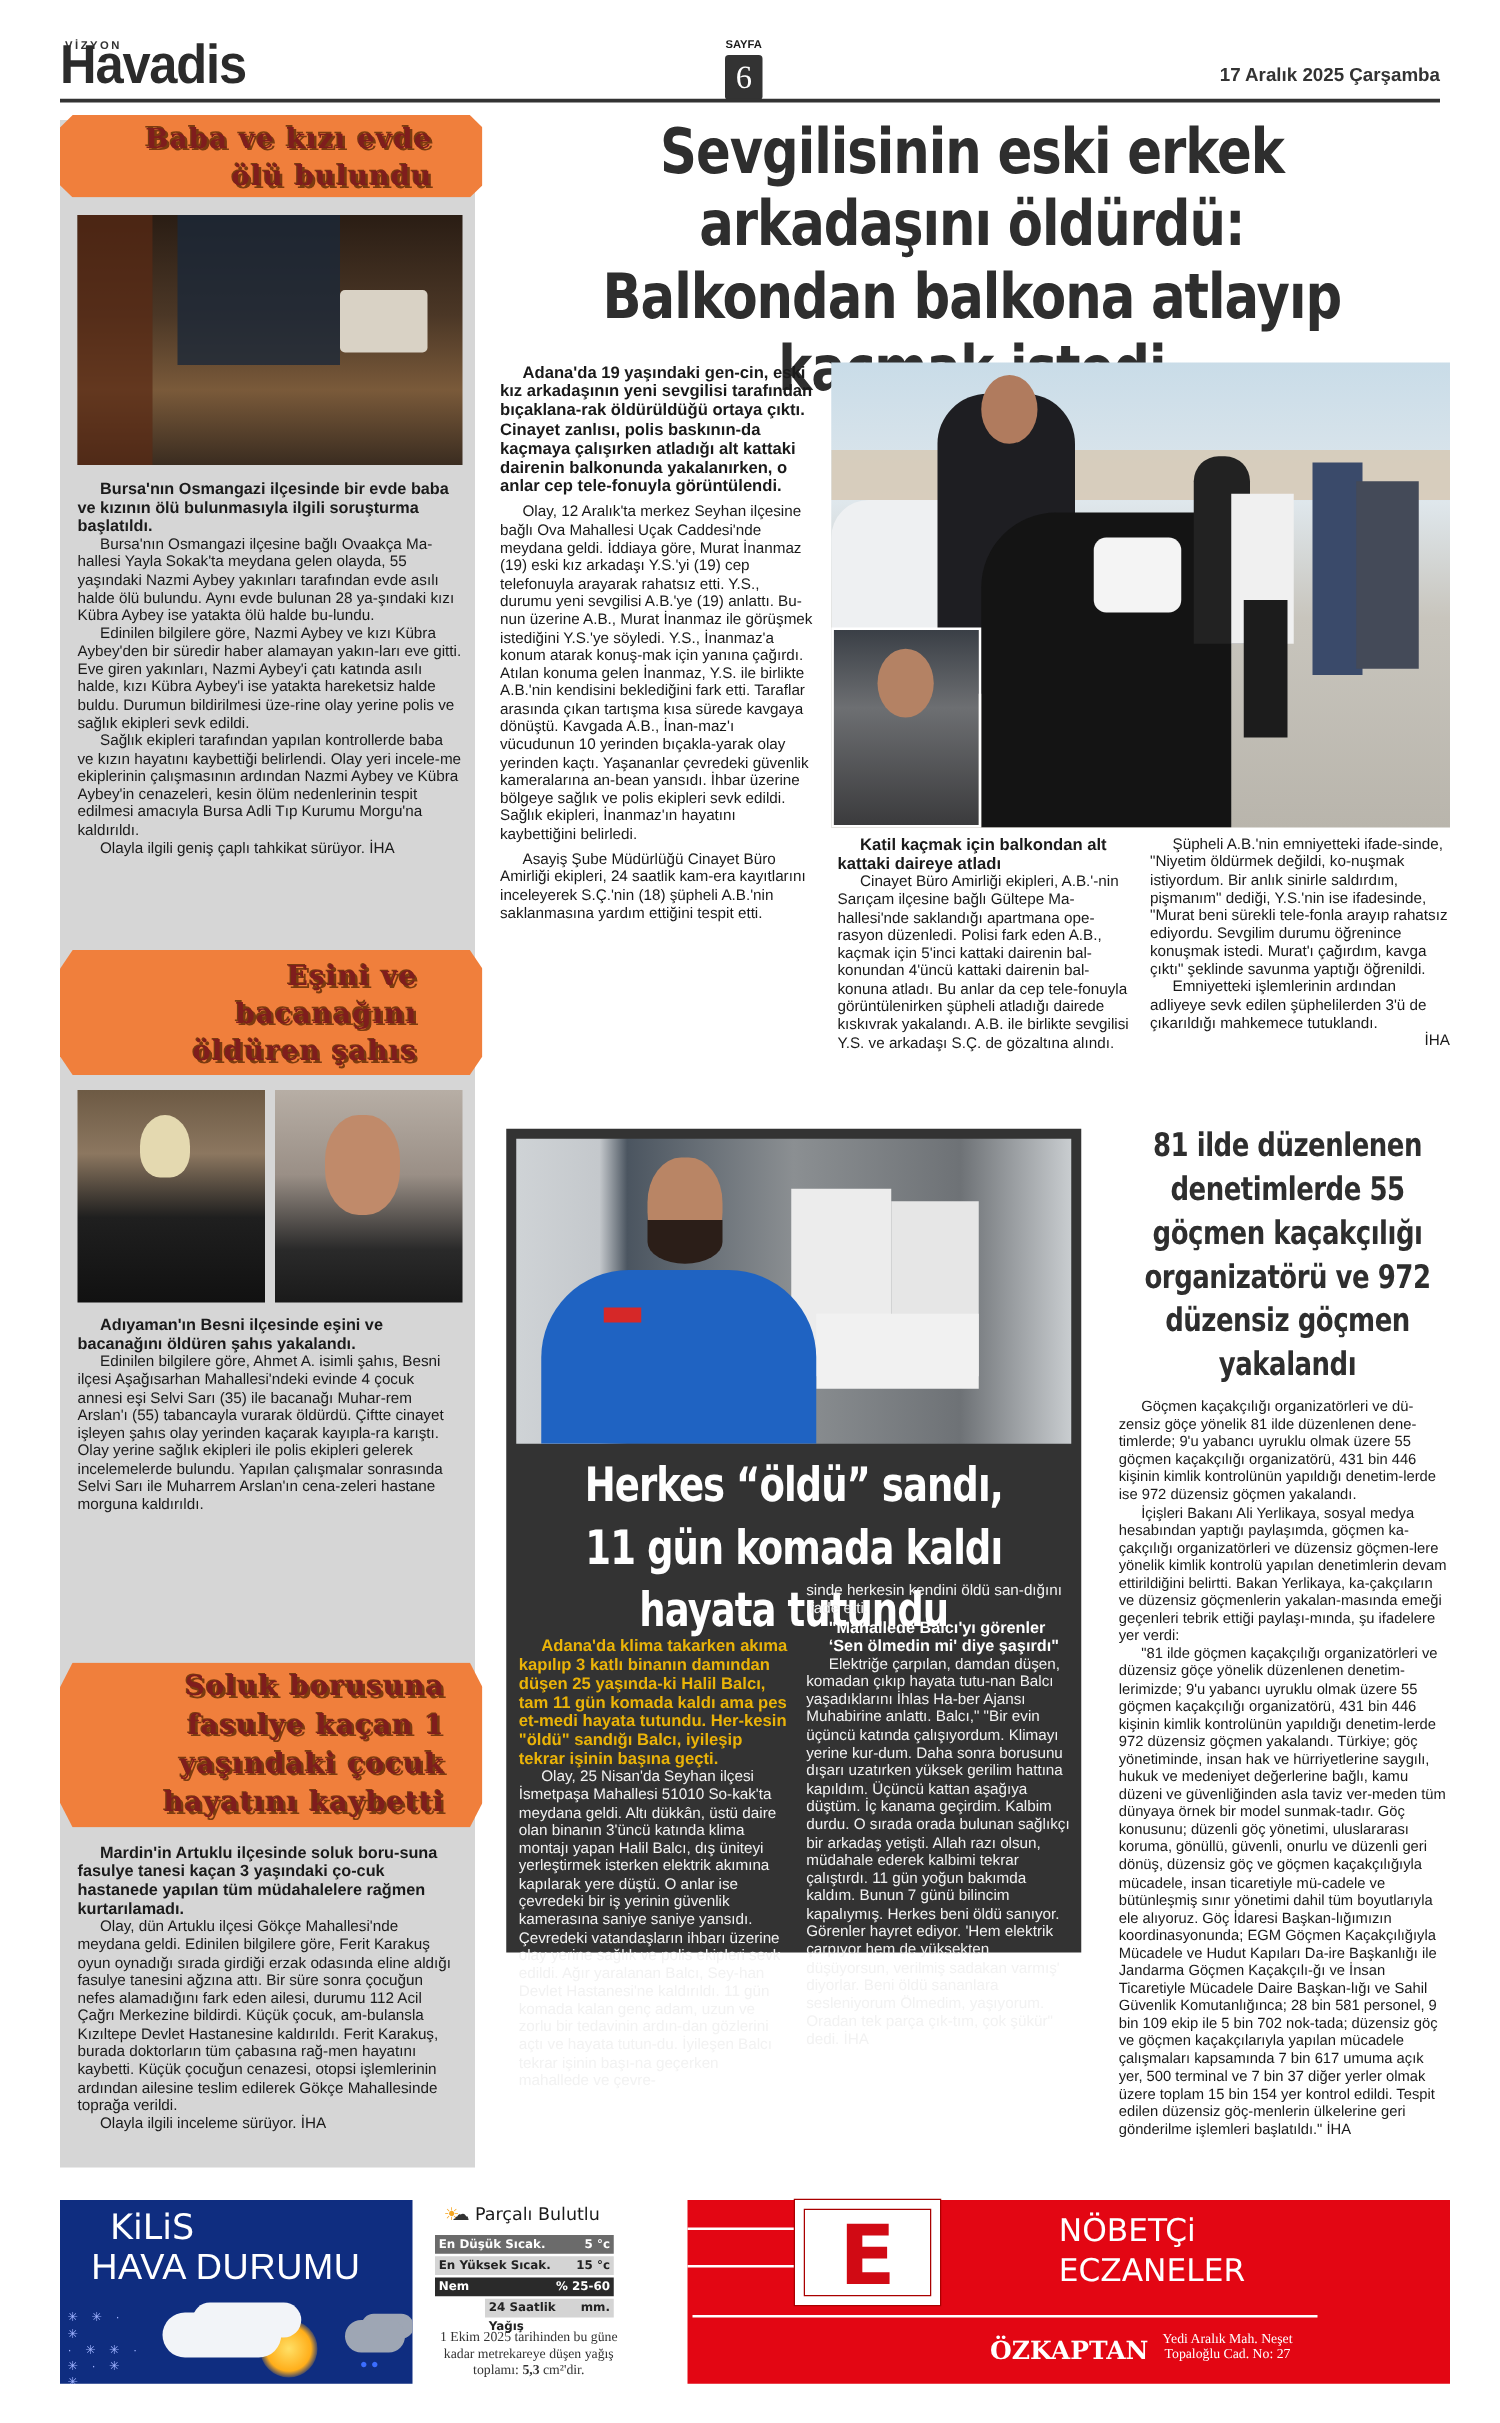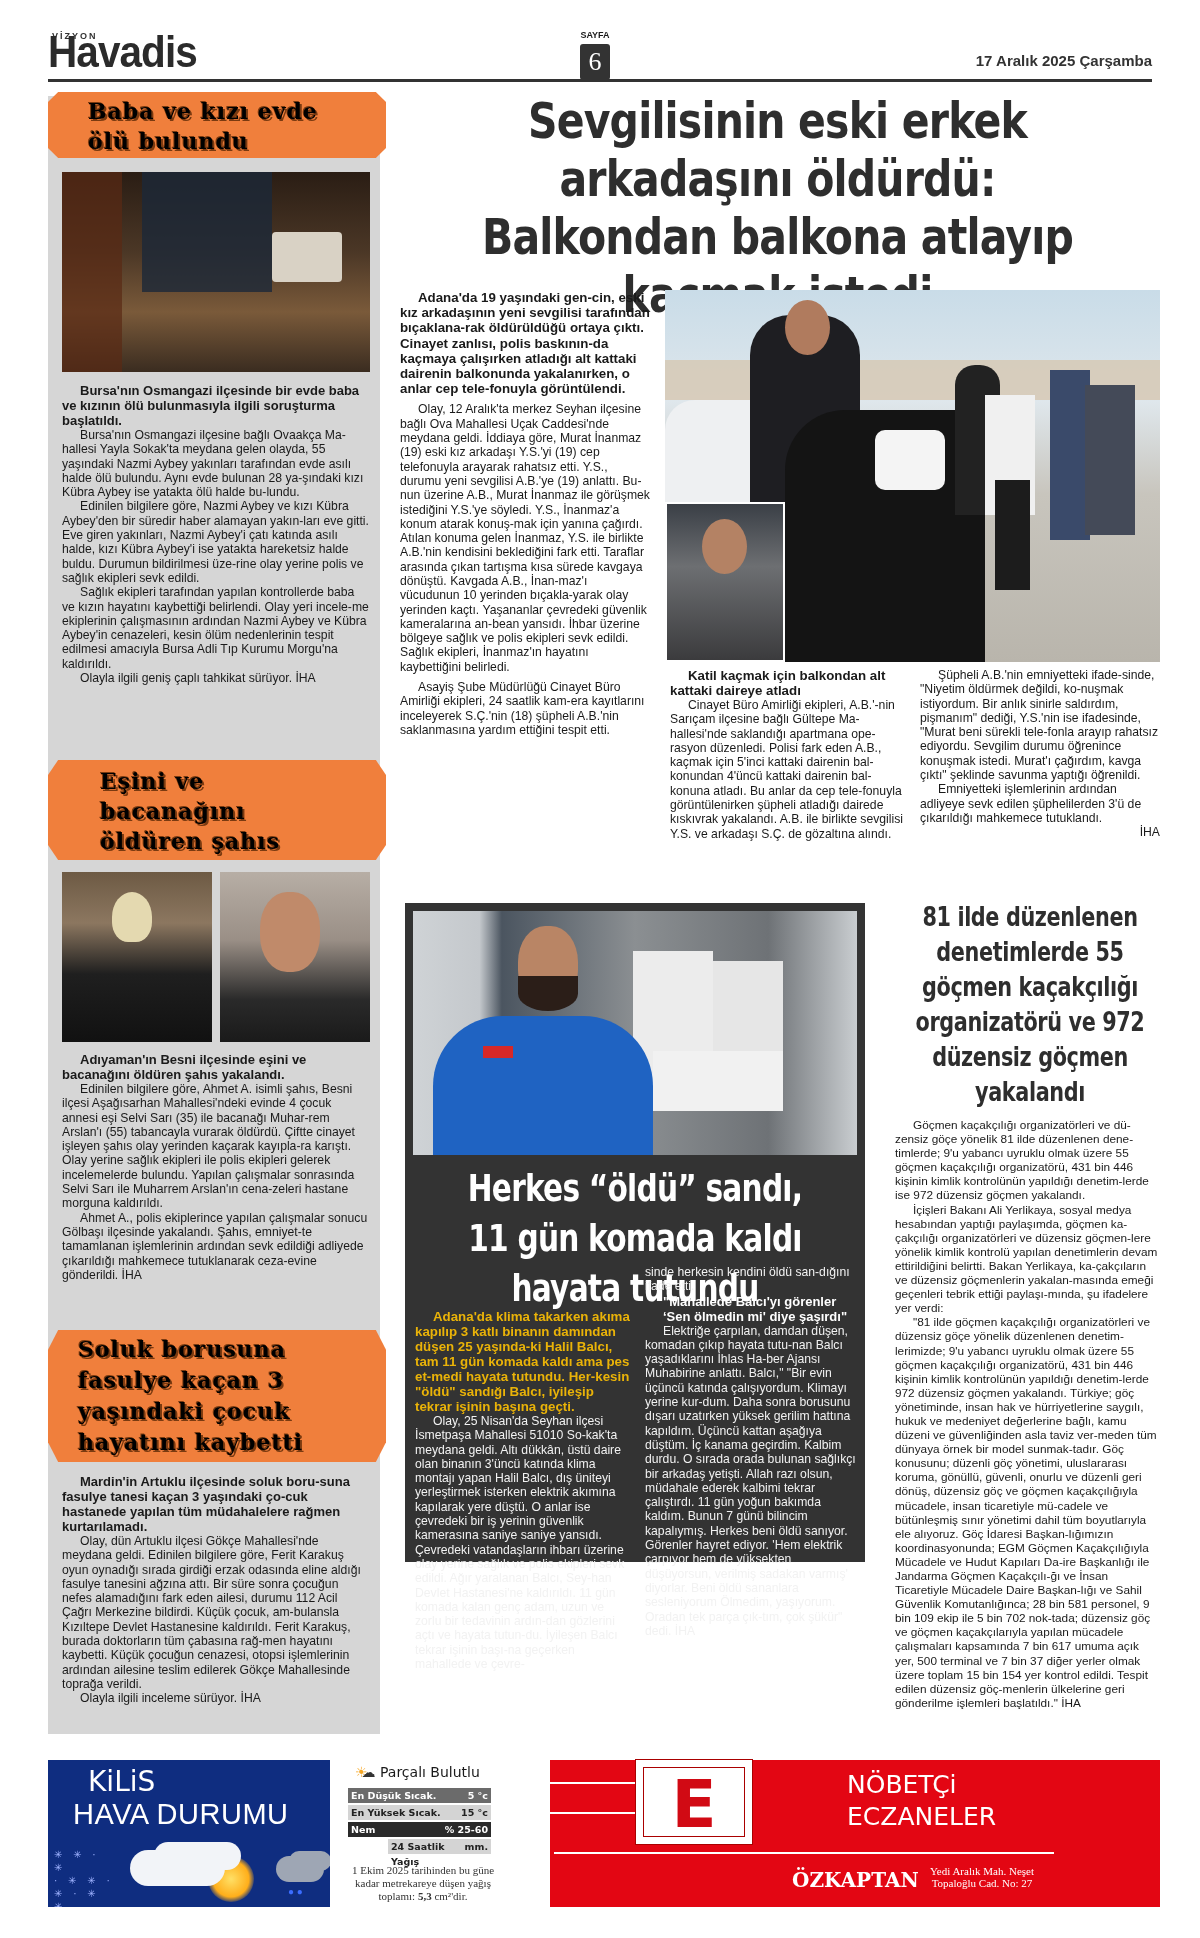--- a/index.html
+++ b/index.html
@@ -6,21 +6,21 @@
   body { width: 1200px; height: 1938px; background: #ffffff; position: relative; font-family: "Liberation Sans", sans-serif; color: #1a1a1a; overflow: hidden; }
   .abs { position: absolute; }
   .logo-small { position: absolute; left: 52px; top: 31px; font-size: 9px; letter-spacing: 2px; font-weight: bold; color: #333; font-family: "Liberation Sans", sans-serif; }
   .logo-big { position: absolute; left: 48px; top: 30px; font-size: 44px; font-weight: bold; letter-spacing: -1px; color: #2b2b2b; font-family: "Liberation Sans", sans-serif; transform: scaleX(0.92); transform-origin: left; line-height: 1; }
   .page-label { left: 580px; top: 30px; width: 30px; text-align: center; font-size: 9px; font-weight: bold; font-family: "Liberation Sans Narrow", "Liberation Sans", sans-serif; }
   .page-num { left: 580px; top: 44px; width: 30px; height: 36px; background: #333; color: #fff; border-radius: 3px; text-align: center; font-size: 26px; line-height: 36px; font-family: "Liberation Serif", serif; }
   .date { right: 48px; top: 52px; font-size: 15px; font-weight: bold; color: #333; }
   .rule { left: 48px; top: 79px; width: 1104px; height: 3px; background: #333; }
   
   .leftcol { left: 48px; width: 332px; background: #d6d6d6; }
-  .banner { position: absolute; background: #f07f3c; color: #000000; text-align: left; font-family: "DejaVu Serif", serif; font-weight: bold; text-shadow: 2px 2px 0 #7a3a10, -1px -1px 0 #7a3a10; clip-path: polygon(3% 0,97% 0,100% 15%,100% 85%,97% 100%,3% 100%,0 85%,0 15%); letter-spacing: 1px; }
+  .banner { position: absolute; background: #f07f3c; color: #7f1d1d; text-align: right; font-family: "DejaVu Serif", serif; font-weight: bold; text-shadow: 2px 2px 0 #7a3a10, -1px -1px 0 #7a3a10; clip-path: polygon(3% 0,97% 0,100% 15%,100% 85%,97% 100%,3% 100%,0 85%,0 15%); letter-spacing: 1px; }
   .leftcol .photo { position: absolute; }
   .lead { font-weight: bold; font-size: 13px; line-height: 15px; text-indent: 18px; }
   .body { font-size: 12.2px; line-height: 14.3px; }
   .body p { text-indent: 18px; }
   .leftcol .txt { position: absolute; left: 14px; right: 10px; }
   
   .main-hl { left: 395px; top: 92px; width: 765px; text-align: center; font-family: "DejaVu Sans", sans-serif; font-weight: bold; font-size: 50px; line-height: 58px; color: #2e2e2e; transform: scaleX(0.82); transform-origin: center; letter-spacing: -1px; }
   .col-text { font-size: 12.2px; line-height: 14.3px; }
   .col-text p { text-indent: 18px; }
   .sub { font-weight: bold; font-size: 13px; line-height: 15px; }
@@ -73,36 +73,35 @@
   <div class="photo" style="left:14px;top:116px;width:150px;height:170px;background:linear-gradient(180deg,#6d5a44 0%,#8c7760 30%,#1f1f1f 60%,#111 100%);">
     <div style="position:absolute;left:50px;top:20px;width:40px;height:50px;background:#e4d9b0;border-radius:50% 50% 40% 40%;"></div>
   </div>
   <div class="photo" style="left:172px;top:116px;width:150px;height:170px;background:linear-gradient(180deg,#b7aea5 0%,#9a8f86 40%,#2a2a2a 75%,#1a1a1a 100%);">
     <div style="position:absolute;left:40px;top:20px;width:60px;height:80px;background:#c08a6a;border-radius:45%;"></div>
   </div>
   <div class="txt" style="top:296px;">
     <p class="lead">Adıyaman'ın Besni ilçesinde eşini ve bacanağını öldüren şahıs yakalandı.</p>
     <div class="body">
       <p>Edinilen bilgilere göre, Ahmet A. isimli şahıs, Besni ilçesi Aşağısarhan Mahallesi'ndeki evinde 4 çocuk annesi eşi Selvi Sarı (35) ile bacanağı Muhar-rem Arslan'ı (55) tabancayla vurarak öldürdü. Çiftte cinayet işleyen şahıs olay yerinden kaçarak kayıpla-ra karıştı. Olay yerine sağlık ekipleri ile polis ekipleri gelerek incelemelerde bulundu. Yapılan çalışmalar sonrasında Selvi Sarı ile Muharrem Arslan'ın cena-zeleri hastane morguna kaldırıldı.</p>
-      <p>Ahmet A., polis ekiplerince yapılan çalışmalar sonucu Gölbaşı ilçesinde yakalandı. Şahıs, emniyet-te tamamlanan işlemlerinin ardından sevk edildiği adliyede çıkarıldığı mahkemece tutuklanarak ceza-evine gönderildi. İHA</p>
     </div>
   </div>
 </div>
 <div class="banner" style="left:48px;top:760px;width:338px;height:100px;font-size:22px;line-height:30px;padding:6px 52px;">Eşini ve bacanağını öldüren şahıs yakalandı</div>
 
 <div class="abs leftcol" style="top:1324px;height:410px;">
   <div class="txt" style="top:150px;">
     <p class="lead">Mardin'in Artuklu ilçesinde soluk boru-suna fasulye tanesi kaçan 3 yaşındaki ço-cuk hastanede yapılan tüm müdahalelere rağmen kurtarılamadı.</p>
     <div class="body">
       <p>Olay, dün Artuklu ilçesi Gökçe Mahallesi'nde meydana geldi. Edinilen bilgilere göre, Ferit Karakuş oyun oynadığı sırada girdiği erzak odasında eline aldığı fasulye tanesini ağzına attı. Bir süre sonra çocuğun nefes alamadığını fark eden ailesi, durumu 112 Acil Çağrı Merkezine bildirdi. Küçük çocuk, am-bulansla Kızıltepe Devlet Hastanesine kaldırıldı. Ferit Karakuş, burada doktorların tüm çabasına rağ-men hayatını kaybetti. Küçük çocuğun cenazesi, otopsi işlemlerinin ardından ailesine teslim edilerek Gökçe Mahallesinde toprağa verildi.</p>
       <p>Olayla ilgili inceleme sürüyor. İHA</p>
     </div>
   </div>
 </div>
-<div class="banner" style="left:48px;top:1330px;width:338px;height:132px;font-size:22px;line-height:31px;padding:4px 30px;">Soluk borusuna fasulye kaçan 3 yaşındaki çocuk hayatını kaybetti</div>
+<div class="banner" style="left:48px;top:1330px;width:338px;height:132px;font-size:22px;line-height:31px;padding:4px 30px;">Soluk borusuna fasulye kaçan 1 yaşındaki çocuk hayatını kaybetti</div>
 
 <div class="abs main-hl">Sevgilisinin eski erkek arkadaşını öldürdü: Balkondan balkona atlayıp kaçmak istedi</div>
 
 <div class="abs col-text" style="left:400px;top:290px;width:250px;">
   <p class="sub" style="text-indent:18px;font-size:13.3px;line-height:15.2px;margin-bottom:6px;">Adana'da 19 yaşındaki gen-cin, eski kız arkadaşının yeni sevgilisi tarafından bıçaklana-rak öldürüldüğü ortaya çıktı. Cinayet zanlısı, polis baskının-da kaçmaya çalışırken atladığı alt kattaki dairenin balkonunda yakalanırken, o anlar cep tele-fonuyla görüntülendi.</p>
   <p style="margin-bottom:6px;">Olay, 12 Aralık'ta merkez Seyhan ilçesine bağlı Ova Mahallesi Uçak Caddesi'nde meydana geldi. İddiaya göre, Murat İnanmaz (19) eski kız arkadaşı Y.S.'yi (19) cep telefonuyla arayarak rahatsız etti. Y.S., durumu yeni sevgilisi A.B.'ye (19) anlattı. Bu-nun üzerine A.B., Murat İnanmaz ile görüşmek istediğini Y.S.'ye söyledi. Y.S., İnanmaz'a konum atarak konuş-mak için yanına çağırdı. Atılan konuma gelen İnanmaz, Y.S. ile birlikte A.B.'nin kendisini beklediğini fark etti. Taraflar arasında çıkan tartışma kısa sürede kavgaya dönüştü. Kavgada A.B., İnan-maz'ı vücudunun 10 yerinden bıçakla-yarak olay yerinden kaçtı. Yaşananlar çevredeki güvenlik kameralarına an-bean yansıdı. İhbar üzerine bölgeye sağlık ve polis ekipleri sevk edildi. Sağlık ekipleri, İnanmaz'ın hayatını kaybettiğini belirledi.</p>
   <p>Asayiş Şube Müdürlüğü Cinayet Büro Amirliği ekipleri, 24 saatlik kam-era kayıtlarını inceleyerek S.Ç.'nin (18) şüpheli A.B.'nin saklanmasına yardım ettiğini tespit etti.</p>
 </div>
 
 <div class="abs" style="left:665px;top:290px;width:495px;height:372px;background:linear-gradient(180deg,#c9dce8 0%,#dfe7ec 30%,#c8c5bd 55%,#b9b5ac 100%);overflow:hidden;">

